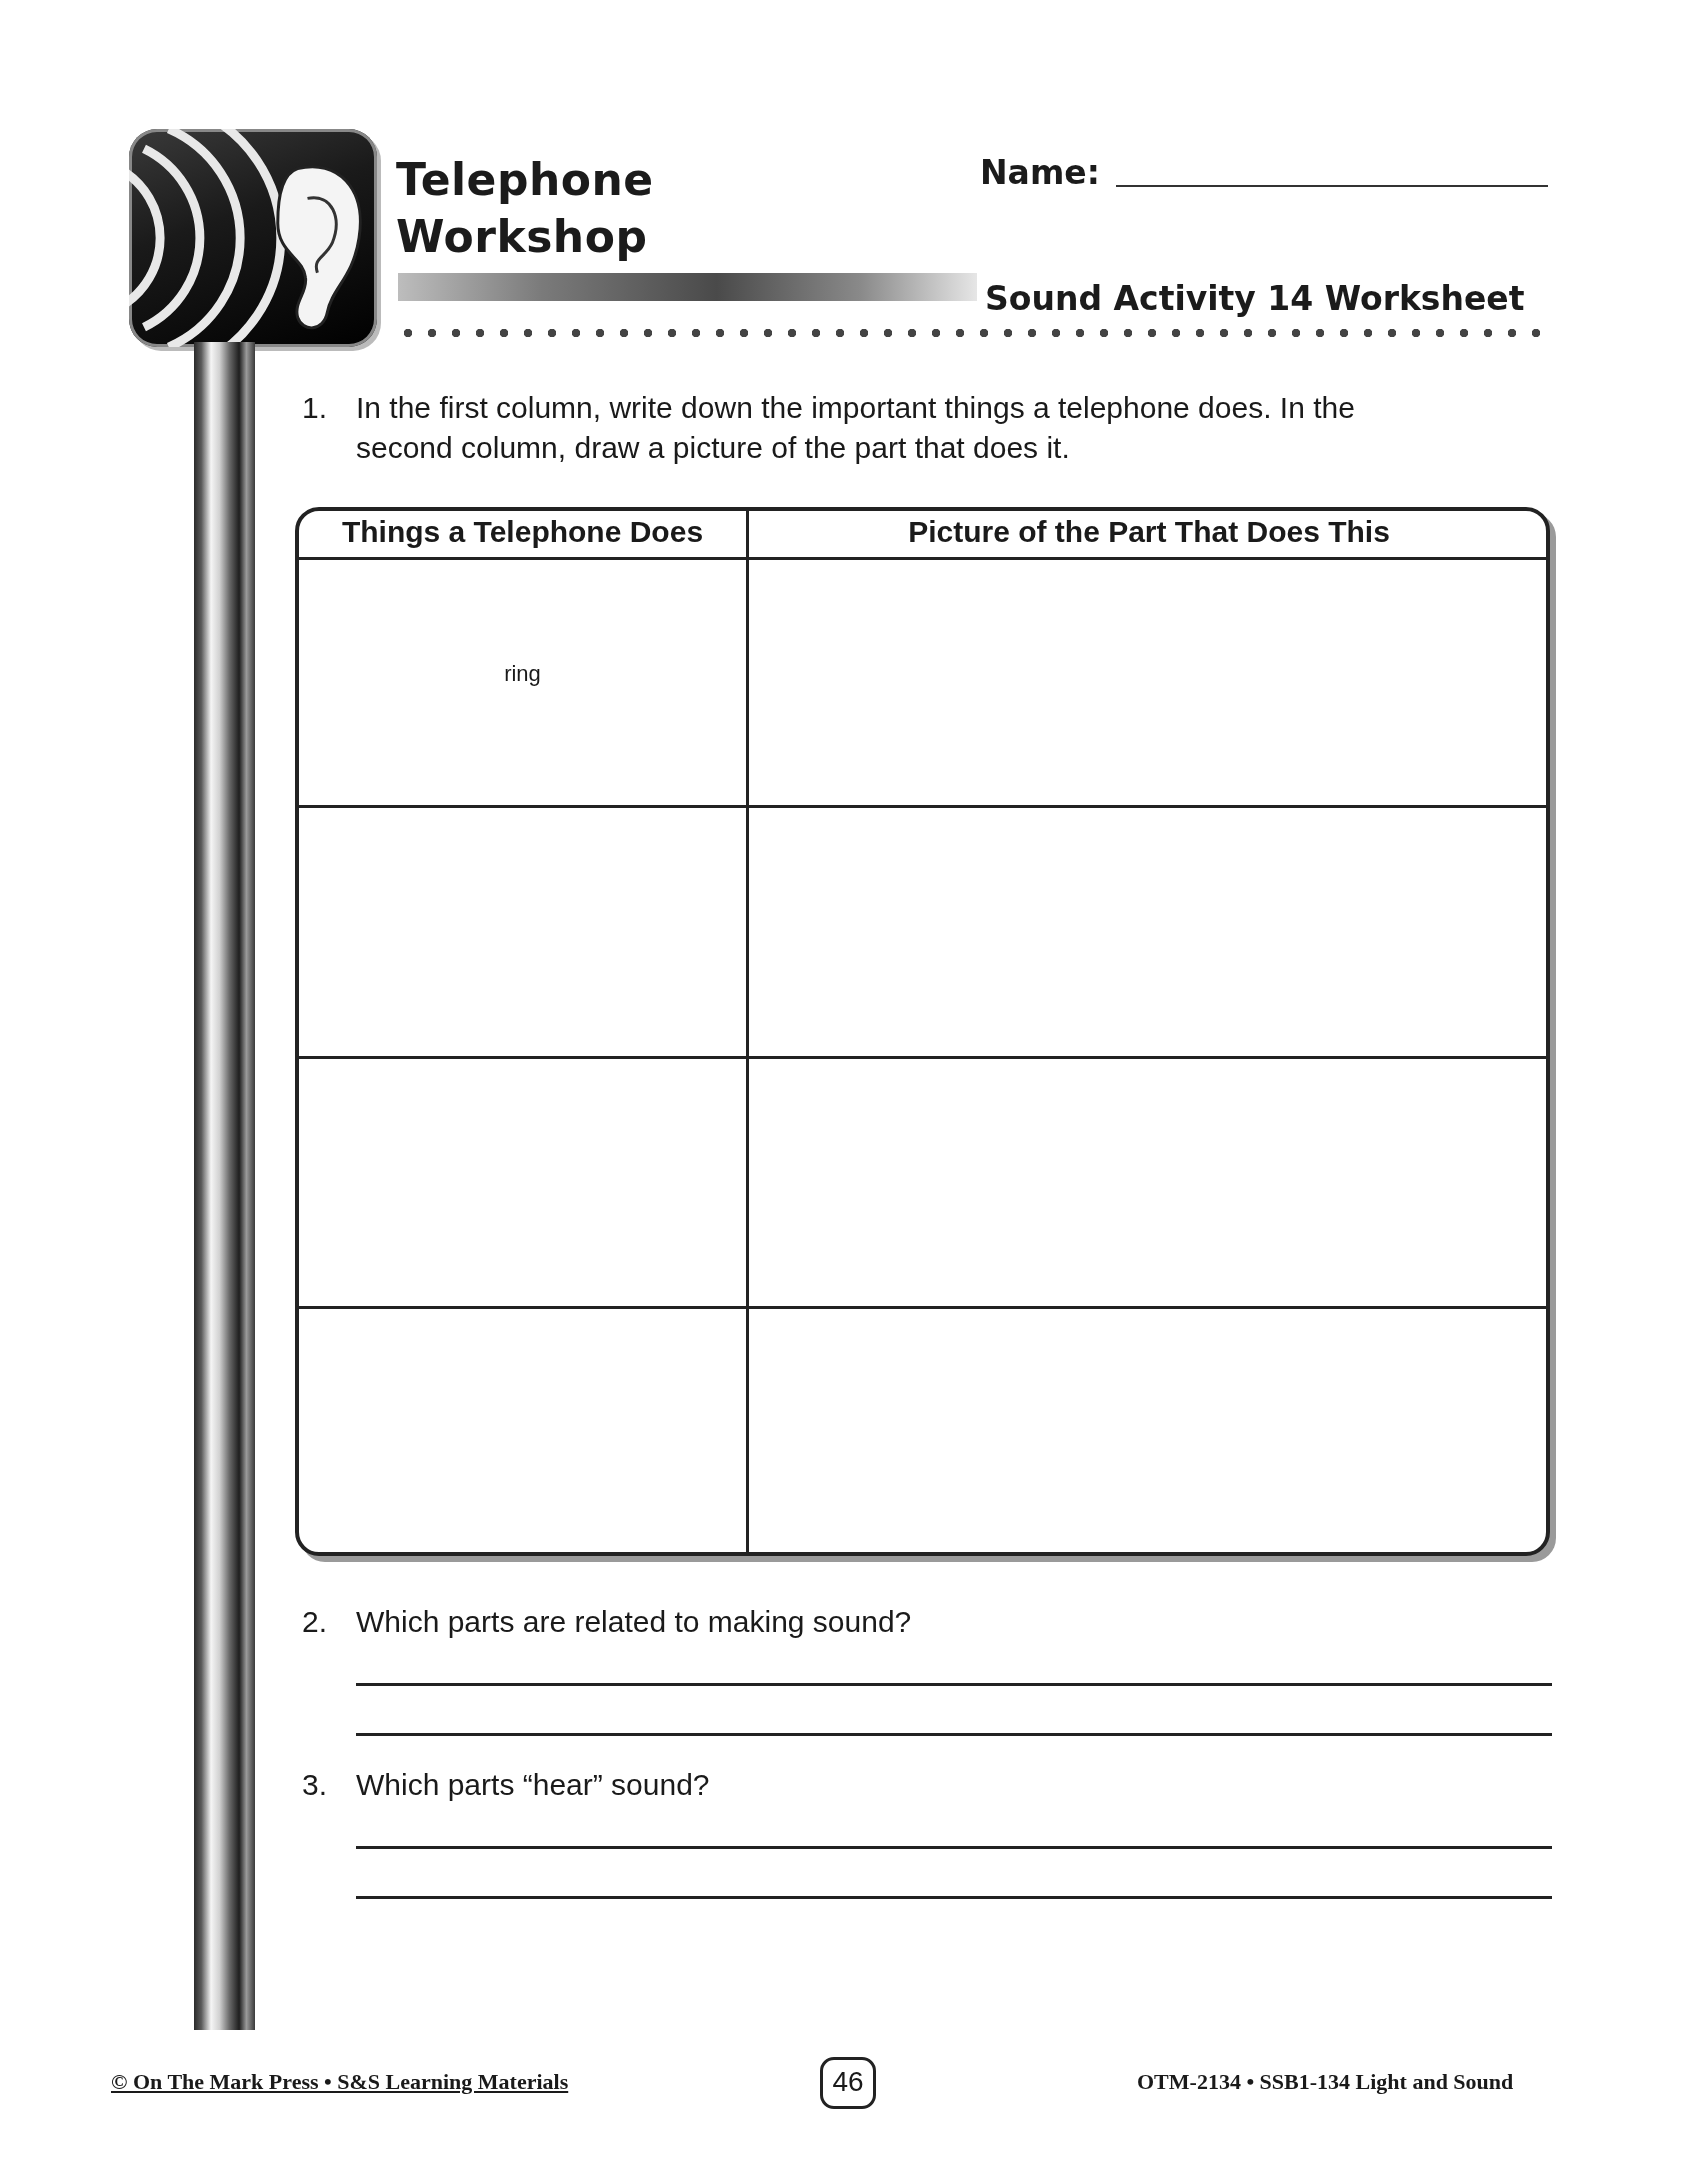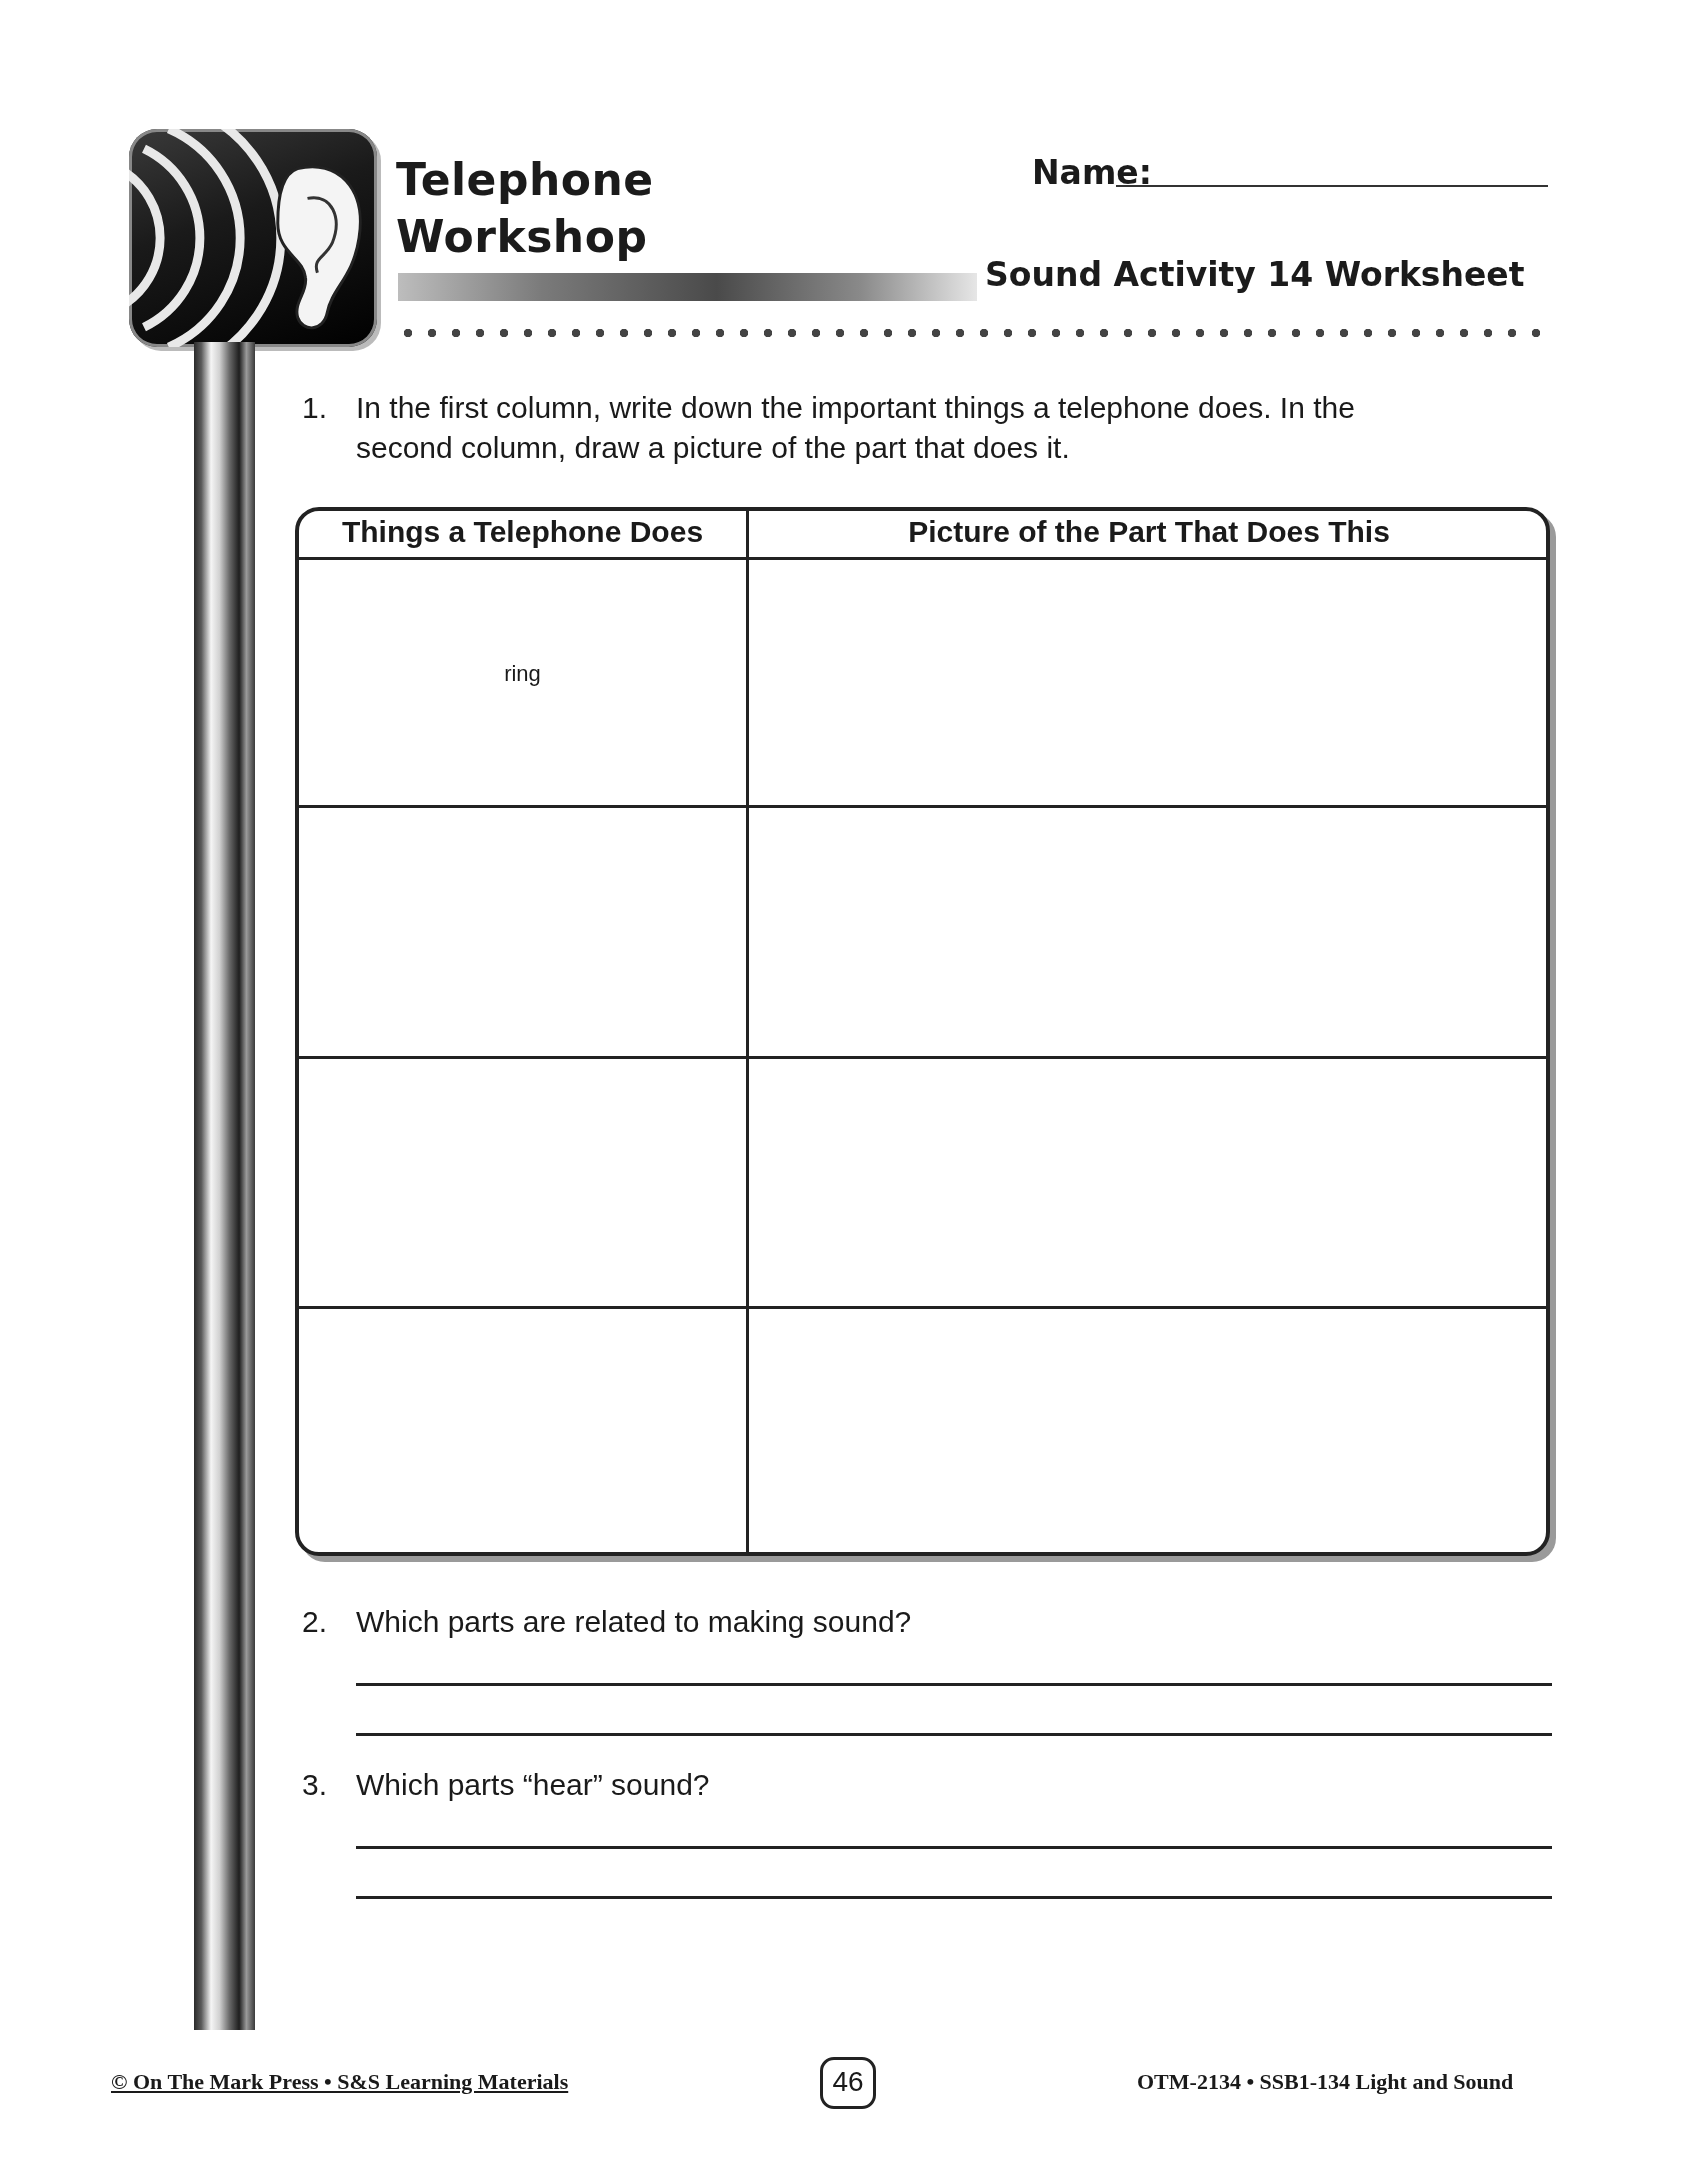--- a/index.html
+++ b/index.html
@@ -8,26 +8,26 @@
   
   .icon-box { position:absolute; left:129px; top:129px; width:248px; height:218px; border-radius:28px;
     background:linear-gradient(160deg,#3a3a3a 0%,#1a1a1a 40%,#000 100%); box-shadow:inset 0 0 0 3px #888, 4px 4px 0 #bbb; overflow:hidden; }
   .icon-box svg { position:absolute; left:0; top:0; }
 
   
   .pole { position:absolute; left:194px; top:342px; width:61px; height:1688px;
     background:linear-gradient(90deg,#2a2a2a 0%,#5a5a5a 12%,#f5f5f5 28%,#d0d0d0 42%,#6a6a6a 58%,#1e1e1e 74%,#9a9a9a 86%,#3a3a3a 100%); }
 
   .title { position:absolute; left:396px; top:151px; font-family:"DejaVu Sans", sans-serif; font-weight:bold; font-size:44px; line-height:57px; color:#1b1b1b; letter-spacing:0.5px; }
-  .name-label { position:absolute; left:1032px; top:153px; font-family:"DejaVu Sans", sans-serif; font-weight:bold; font-size:33px; color:#1b1b1b; }
+  .name-label { position:absolute; left:980px; top:153px; font-family:"DejaVu Sans", sans-serif; font-weight:bold; font-size:33px; color:#1b1b1b; }
   .name-line { position:absolute; left:1116px; top:185px; width:432px; border-bottom:2px solid #333; height:0; }
 
   .grad-bar { position:absolute; left:398px; top:273px; width:579px; height:28px;
     background:linear-gradient(90deg,#bdbdbd 0%,#7a7a7a 25%,#4a4a4a 55%,#8a8a8a 80%,#e6e6e6 100%); }
-  .subtitle { position:absolute; left:985px; top:255px; font-family:"DejaVu Sans", sans-serif; font-weight:bold; font-size:33px; color:#1b1b1b; white-space:nowrap; }
+  .subtitle { position:absolute; left:985px; top:279px; font-family:"DejaVu Sans", sans-serif; font-weight:bold; font-size:33px; color:#1b1b1b; white-space:nowrap; }
 
   .dots { position:absolute; left:396px; top:327px; width:1158px; height:12px;
     background-image:radial-gradient(circle,#444 4px,transparent 4.5px); background-size:24px 12px; background-repeat:repeat-x; }
 
   .q { position:absolute; font-size:30px; line-height:40px; color:#1a1a1a; }
   .q .num { position:absolute; left:0; top:0; }
   .q .txt { position:absolute; left:54px; top:0; }
 
   
   .table { position:absolute; left:295px; top:507px; width:1255px; height:1049px; border:4px solid #222; border-radius:24px;

